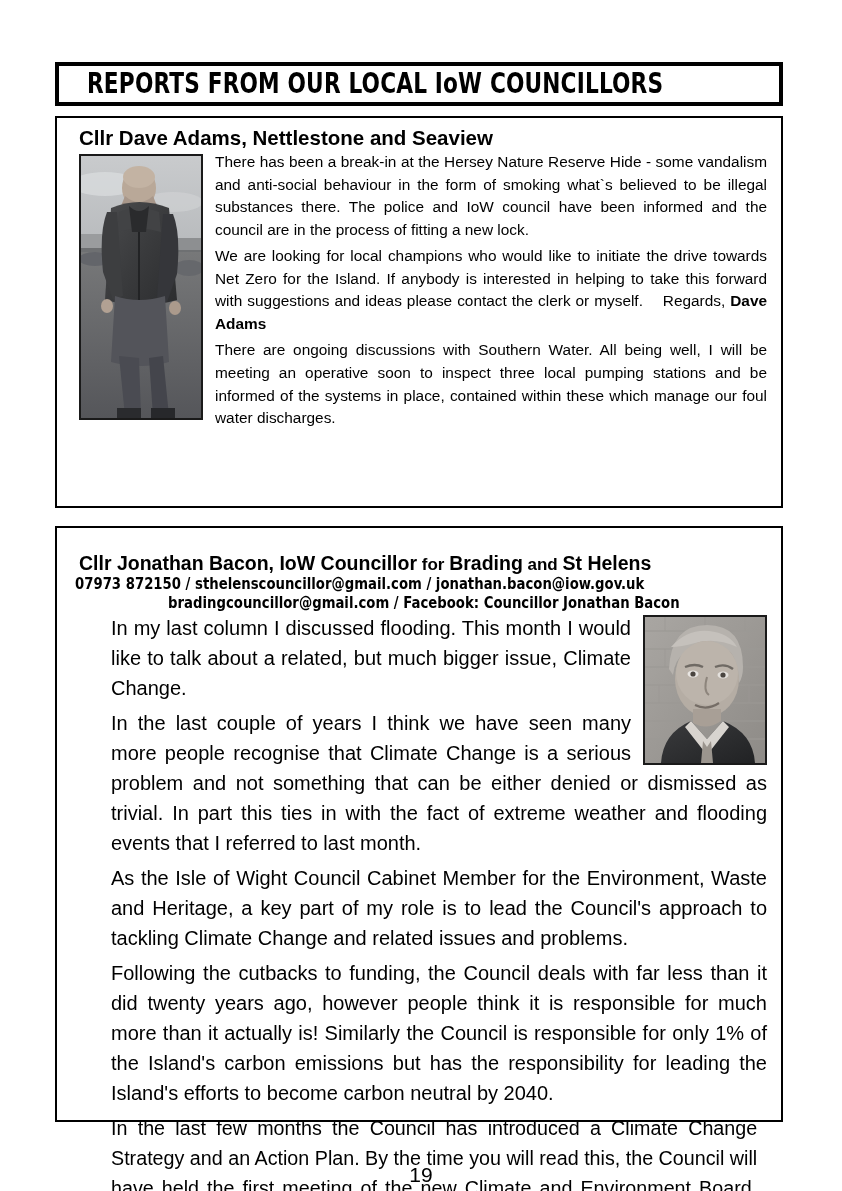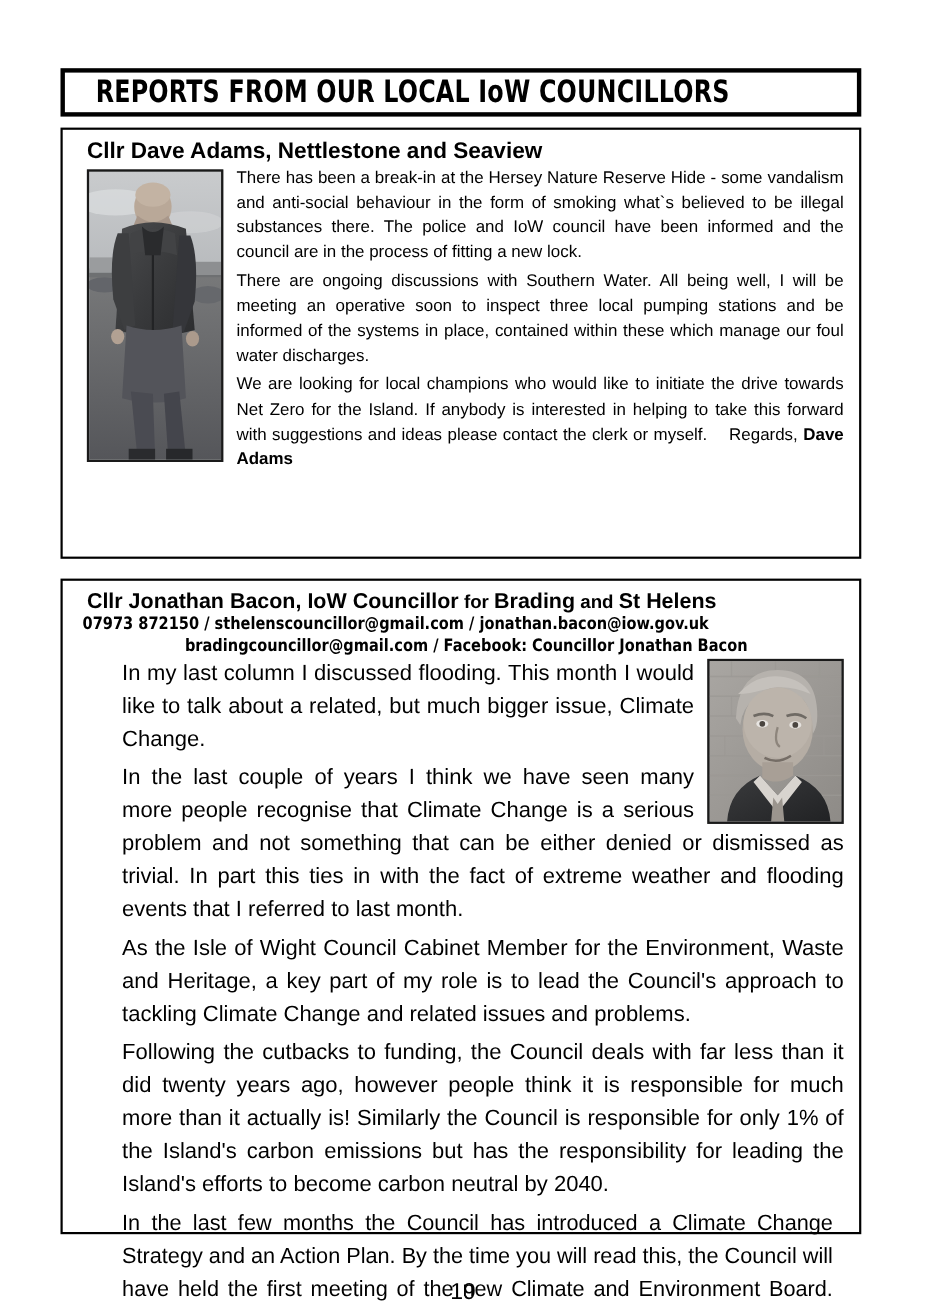--- a/index.html
+++ b/index.html
@@ -60,21 +60,21 @@
     top: 116px;
     width: 728px;
     height: 392px;
     padding: 9px 14px 20px 22px;
   }
   #box-bacon {
     left: 55px;
     top: 526px;
     width: 728px;
     height: 596px;
-    padding: 8px 14px 6px 18px;
+    padding: 24px 14px 6px 18px;
   }
 
   
   .hdr-name {
     font-weight: 700;
     font-size: 20.5px;
     line-height: 1.12;
     white-space: nowrap;
     margin: 0 0 1px 0;
   }
@@ -231,22 +231,22 @@
           <ellipse cx="94" cy="152" rx="6" ry="7" fill="#ab9a8c"></ellipse>
           <path d="M34 140 q24 8 50 0 l4 66 q-28 8 -58 0 z" fill="#53545a"></path>
           <path d="M38 200 l6 60 16 0 -2 -58 z" fill="#4a4b52"></path>
           <path d="M68 202 l4 58 16 0 -6 -60 z" fill="#44454c"></path>
           <rect x="36" y="252" width="24" height="10" fill="#2a2b2e"></rect>
           <rect x="70" y="252" width="24" height="10" fill="#27282b"></rect>
         </svg>
       </div>
 
       <p>There has been a break-in at the Hersey Nature Reserve Hide - some vandalism and anti-social behaviour in the form of smoking what`s believed to be illegal substances there. The police and IoW council have been informed and the council are in the  process of fitting a new lock.</p>
+      <p><span>We are looking for local champions who would like to initiate the drive towards Net Zero for the Island. If anybody is interested in helping to take this forward with suggestions and ideas please contact the clerk or myself.</span><span>&nbsp; &nbsp; </span><span>Regards, </span><b>Dave Adams</b></p>
       <p>There are ongoing discussions with Southern Water. All being well, I will be meeting an operative soon to inspect three local pumping stations and be informed of the systems in place, contained within these which manage our foul water discharges.</p>
-      <p><span>We are looking for local champions who would like to initiate the drive towards Net Zero for the Island. If anybody is interested in helping to take this forward with suggestions and ideas please contact the clerk or myself.</span><span>&nbsp; &nbsp; </span><span>Regards, </span><b>Dave Adams</b></p>
       <div class="clear"></div>
     </div>
   </div>
 
   <div class="cllr-box" id="box-bacon">
 
     <div class="bacon-hdr-name"><span>Cllr Jonathan Bacon, IoW Councillor</span><span class="small"> for </span><span>Brading</span><span class="small"> and </span><span>St Helens</span></div>
 
     <div class="bacon-contact">07973 872150 / sthelenscouncillor@gmail.com / jonathan.bacon@iow.gov.uk</div>
     <div class="bacon-contact centered">bradingcouncillor@gmail.com  /  Facebook: Councillor Jonathan Bacon</div>

